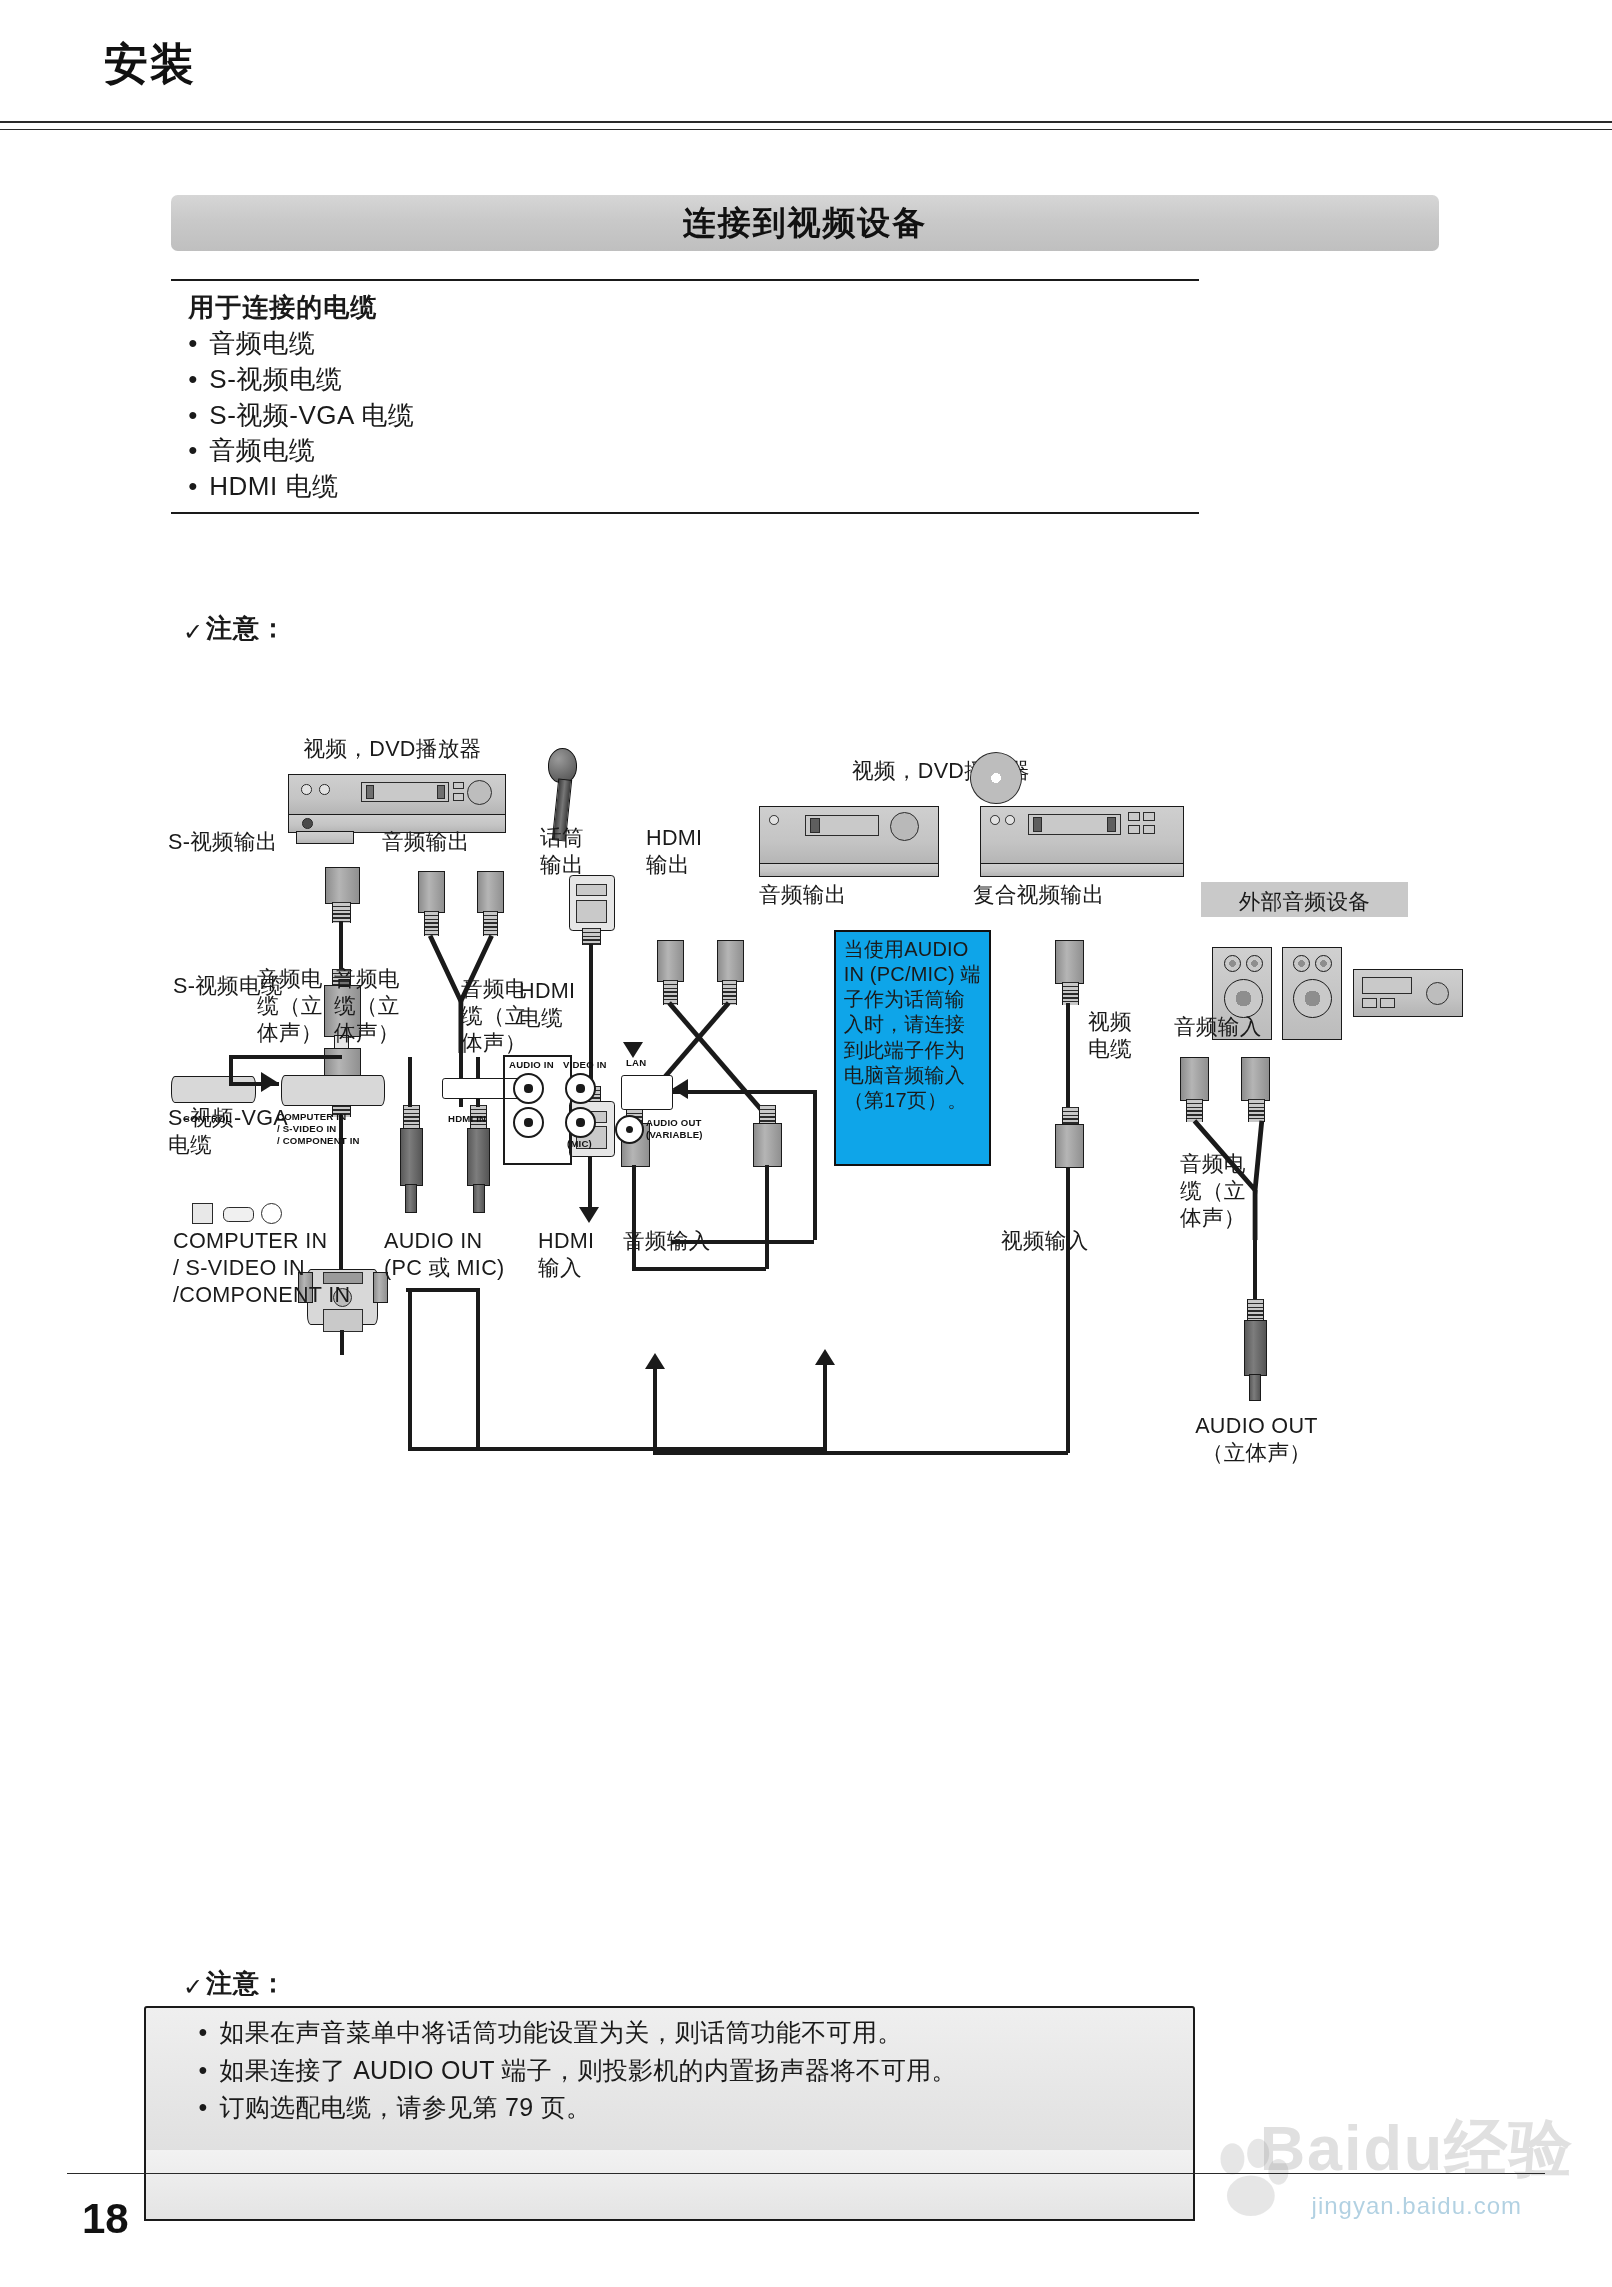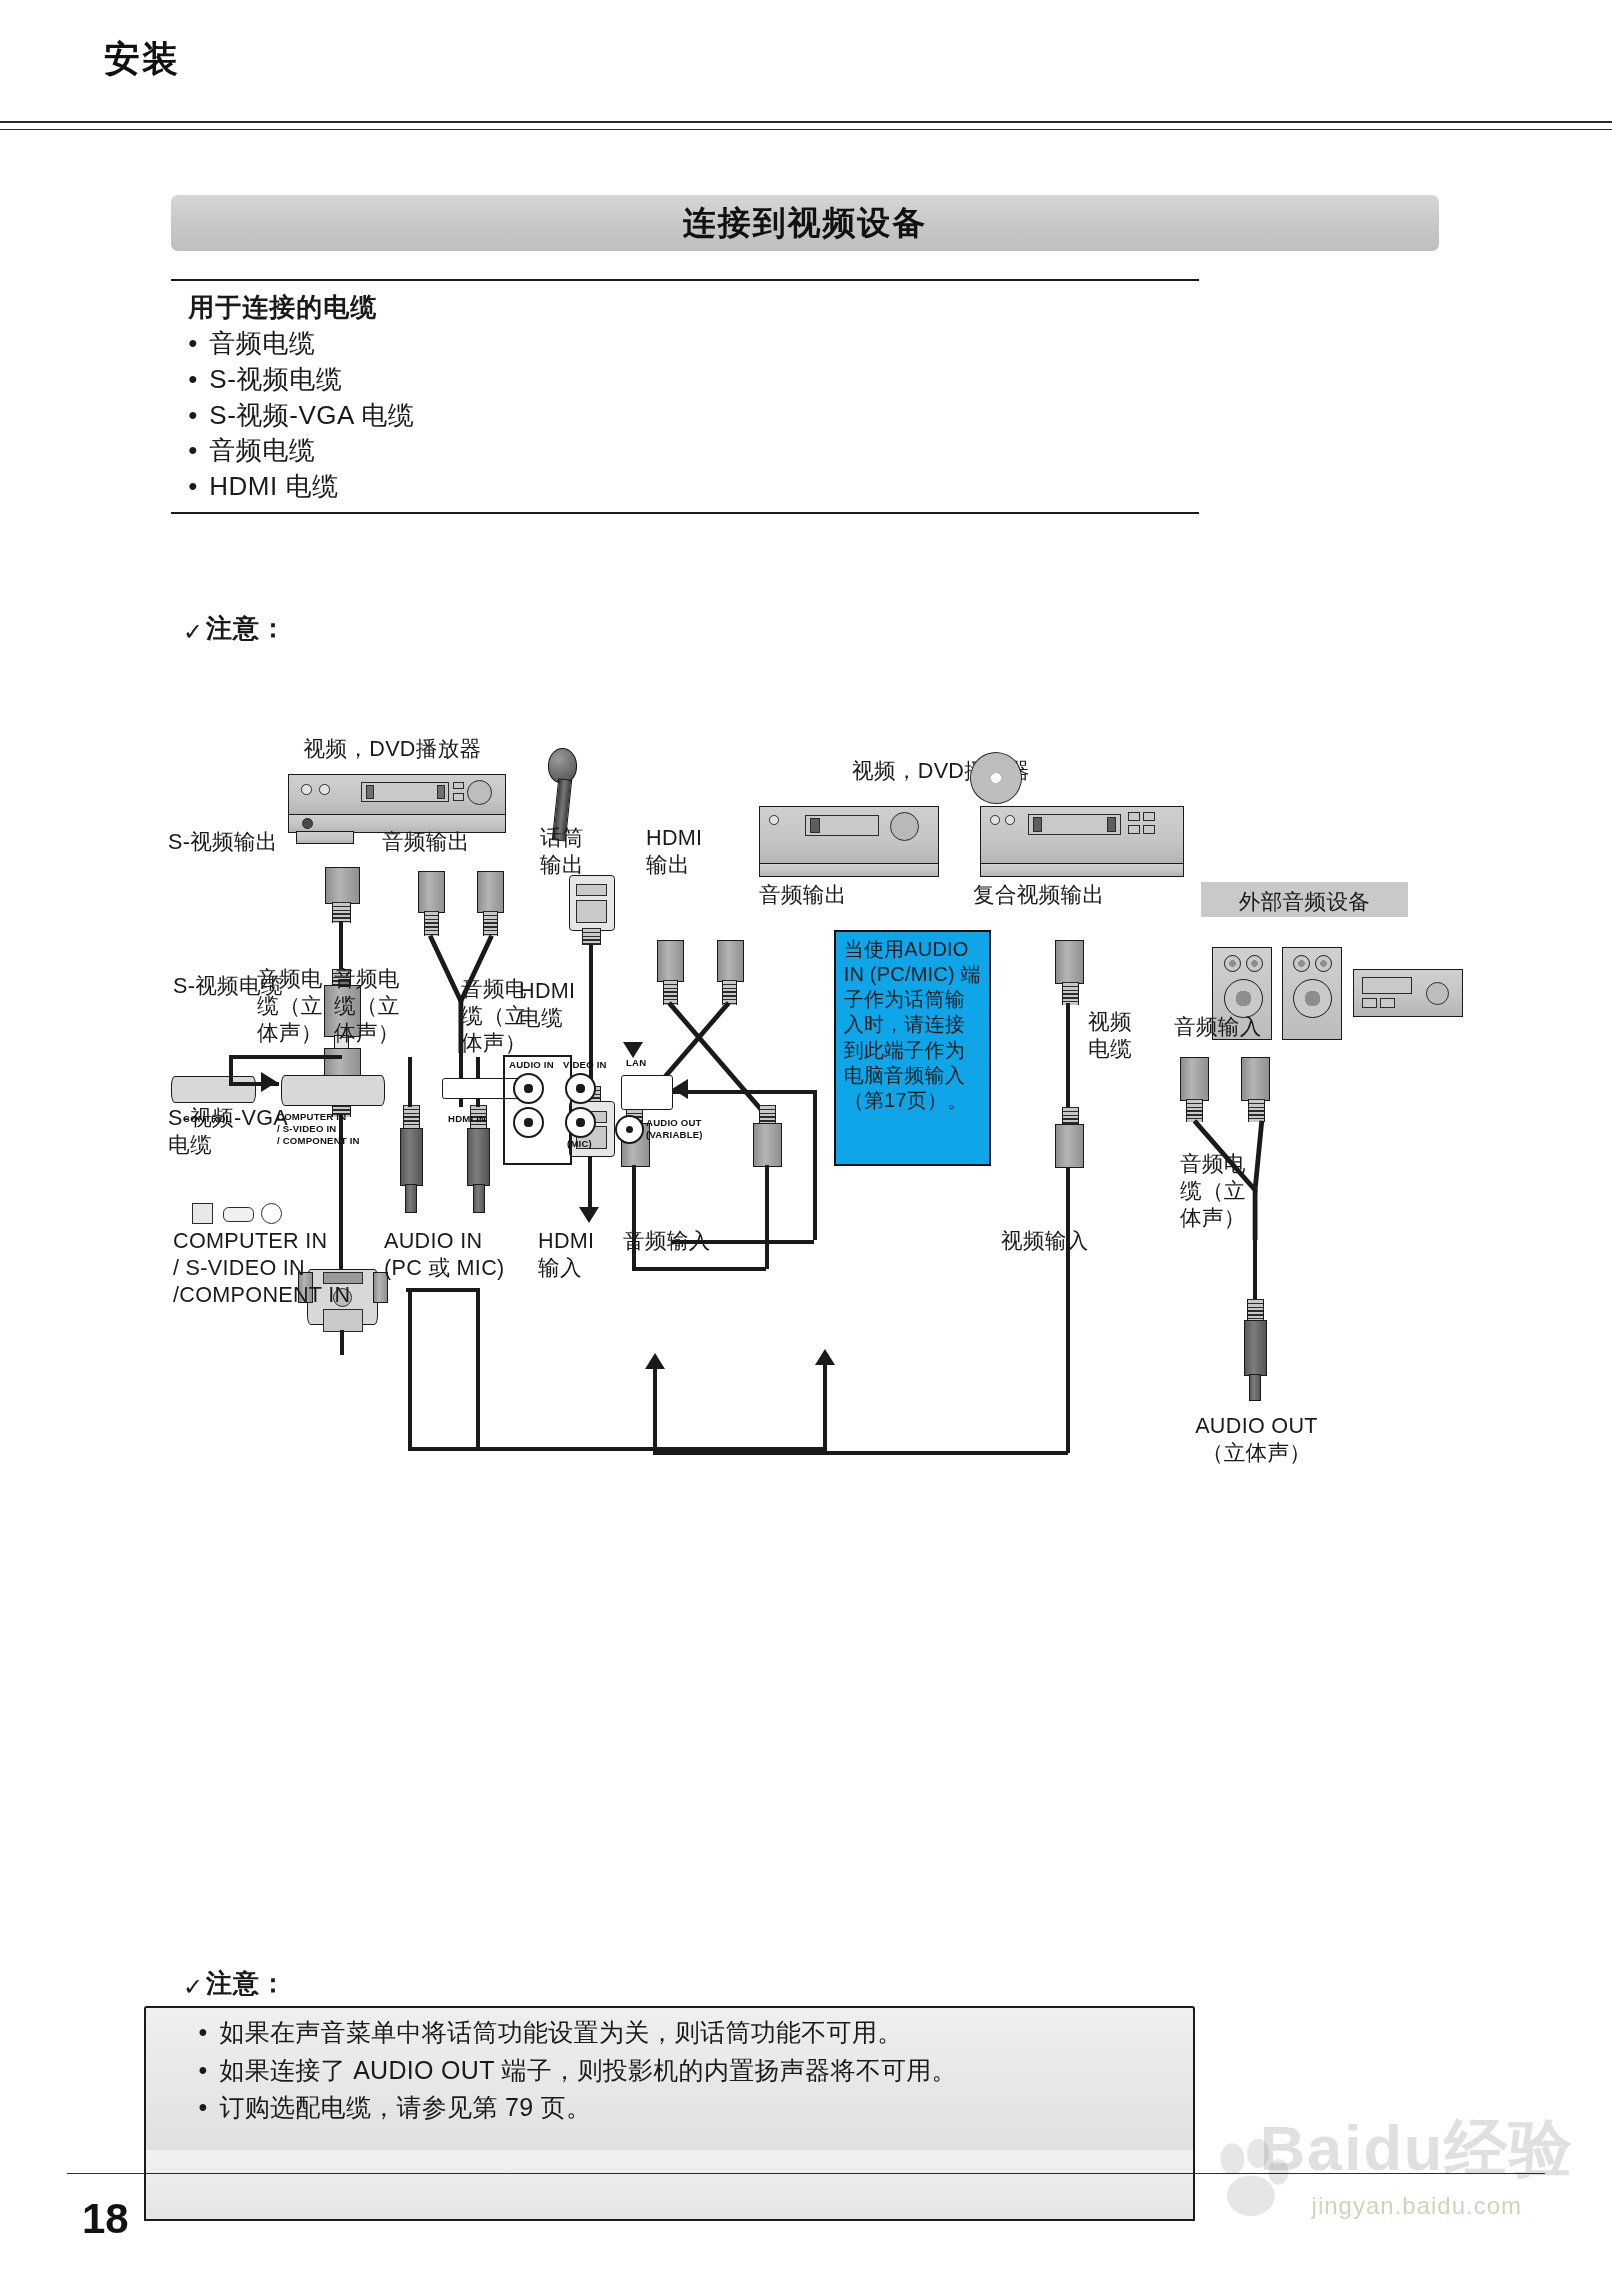--- a/index.html
+++ b/index.html
@@ -8,21 +8,21 @@
     background:#ffffff;
     font-family:"Liberation Sans", sans-serif;
     color:#1a1a1a;
     position:relative;
     overflow:hidden;
   }
 
   
   .page-title {
     position:absolute; left:104px; top:35px;
-    font-size:36px; font-weight:bold; letter-spacing:1.9px;
+    font-size:44px; font-weight:bold; letter-spacing:1.9px;
     color:#111;
   }
   .rule-top {
     position:absolute; left:0; top:121px; width:1612px; height:0;
     border-top:2.9px solid #2a2a2a;
   }
   .rule-top2 {
     position:absolute; left:0; top:129px; width:1612px; height:0;
     border-top:1.4px solid #2a2a2a;
   }
@@ -211,21 +211,21 @@
   }
 
   
   .wm {
     position:absolute; right:38px; bottom:67px;
     opacity:0.30; pointer-events:none; text-align:center;
   }
   .wm-main {
     font-size:63px; font-weight:bold; color:#9a9a9a; letter-spacing:1.9px;
   }
-  .wm-sub { font-size:24px; color:#4d7c0f; letter-spacing:1px; }
+  .wm-sub { font-size:24px; color:#0369a1; letter-spacing:1px; }
   .wm-paw {
     position:absolute; right:317px; bottom:60px; width:92px; height:92px;
     opacity:0.30;
   }
 </style>
 </head>
 <body>
 
 <div class="page-title">安装</div>
 <div class="rule-top"></div>

